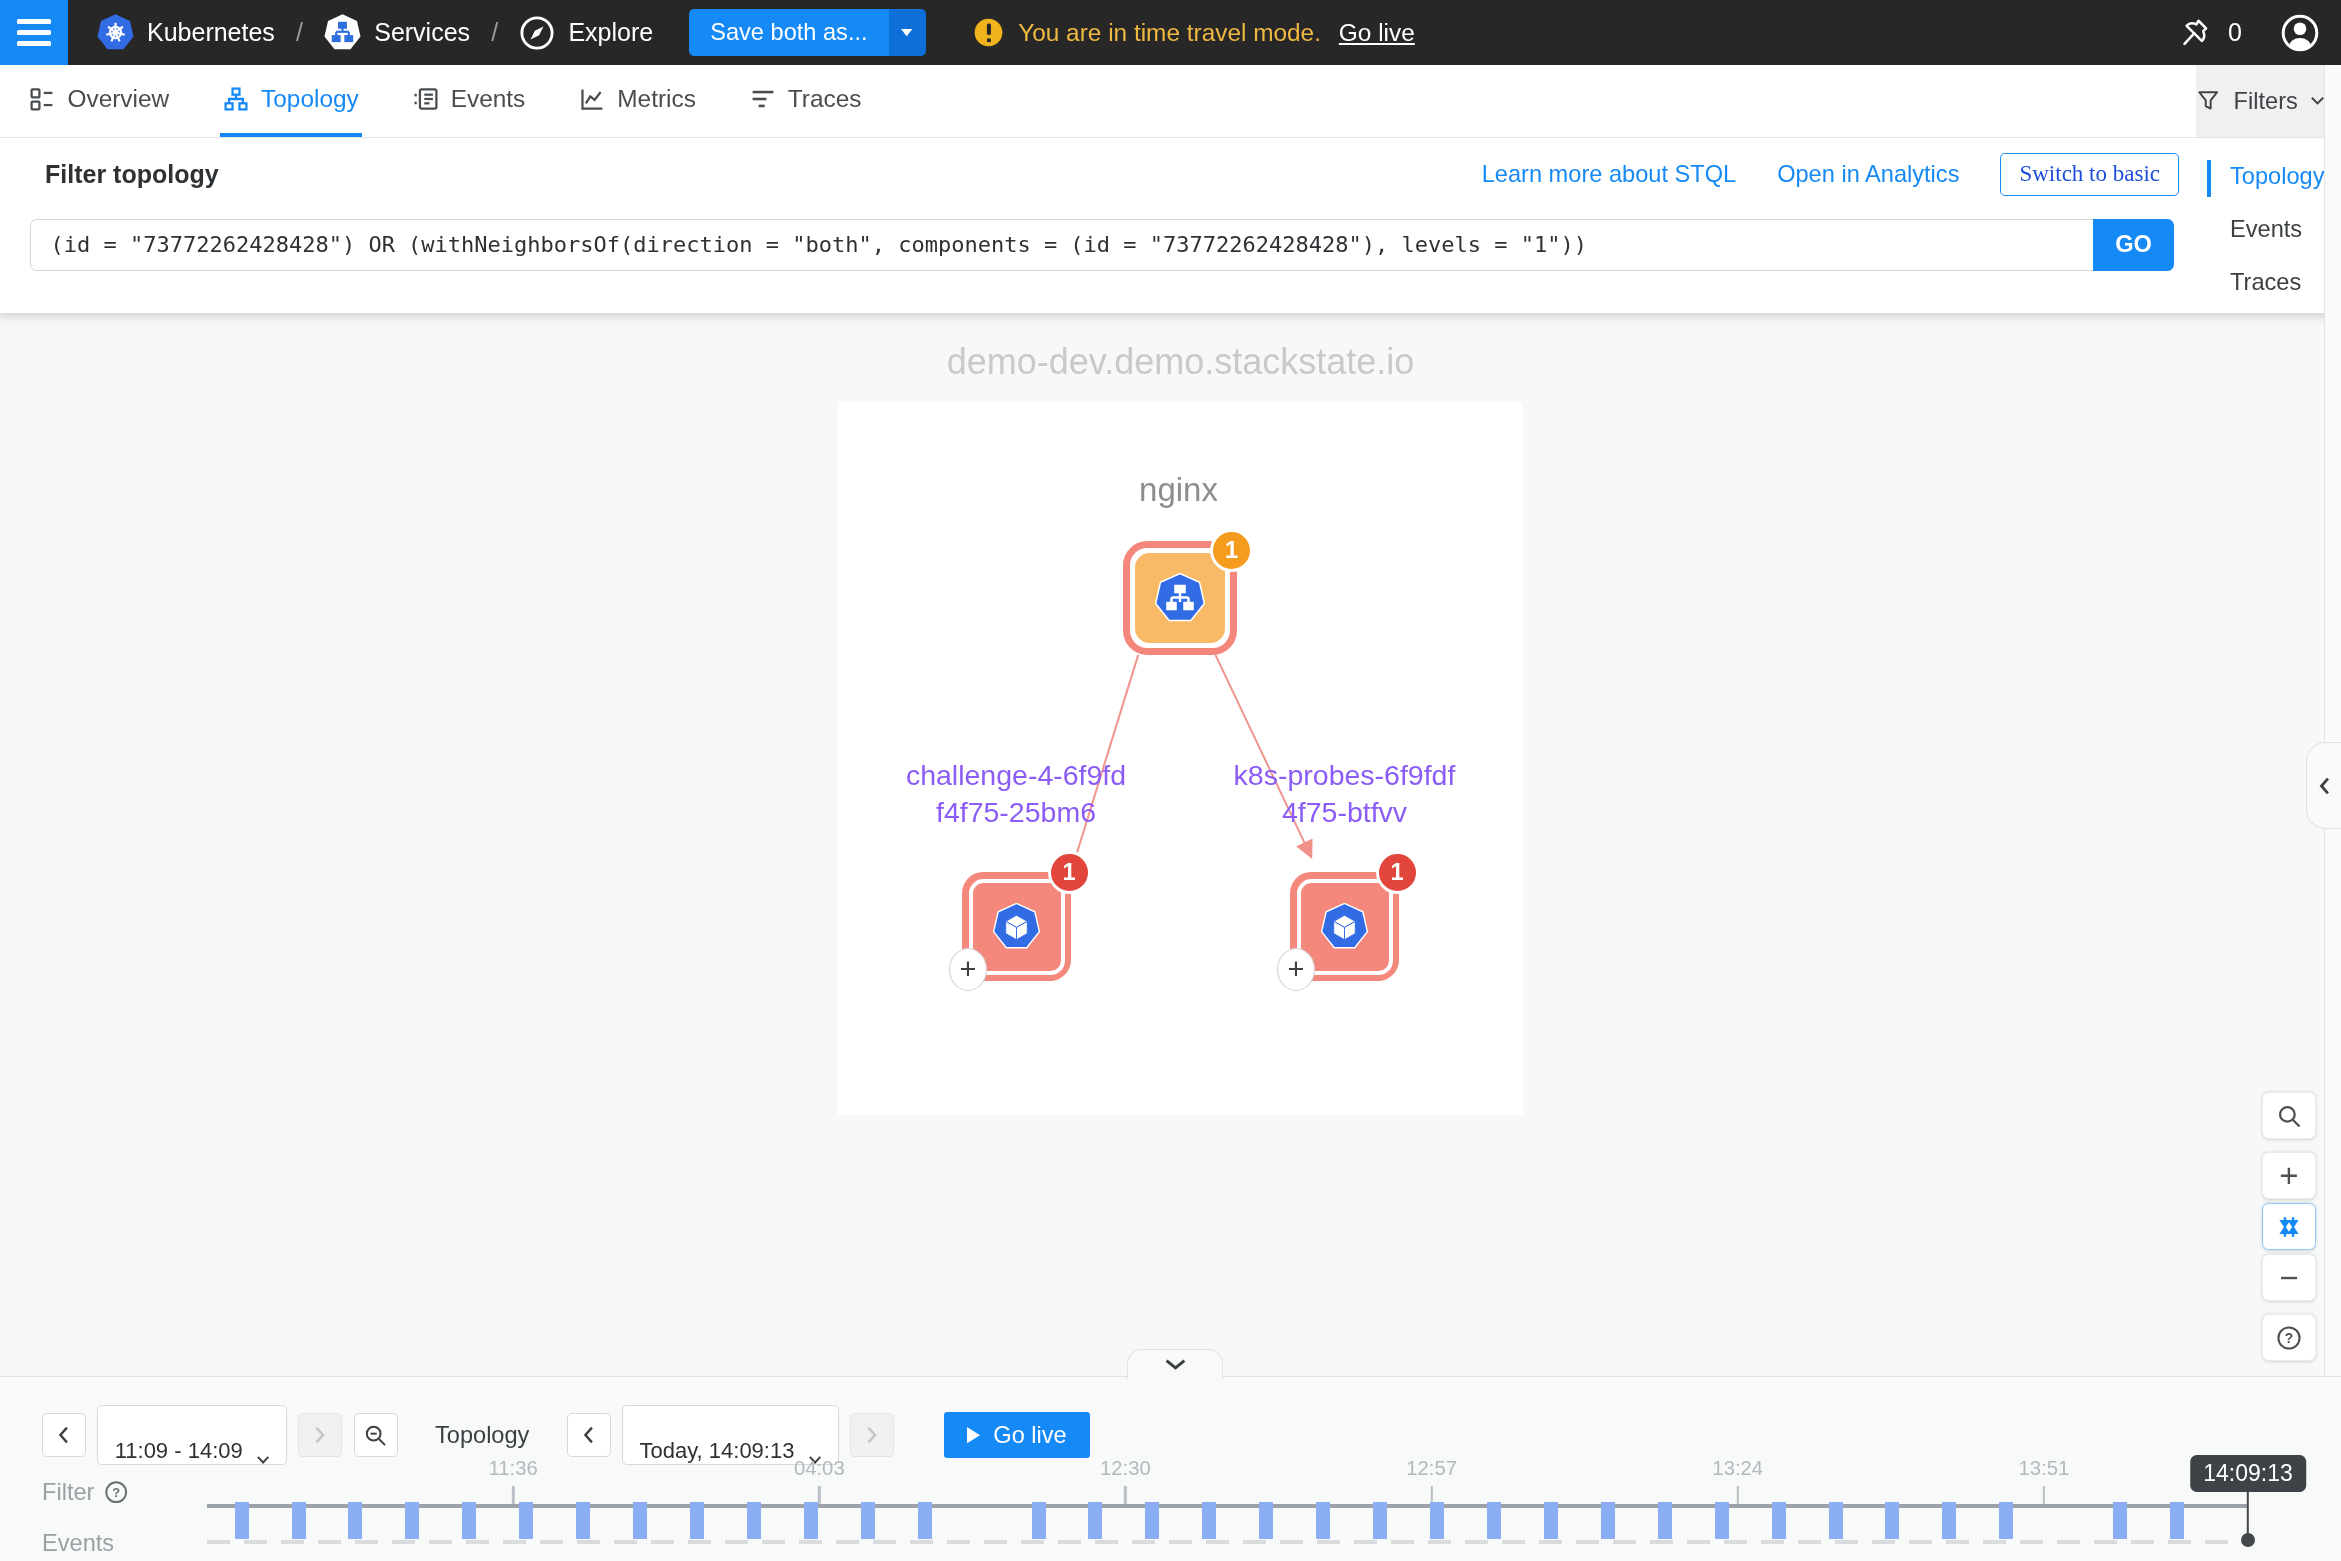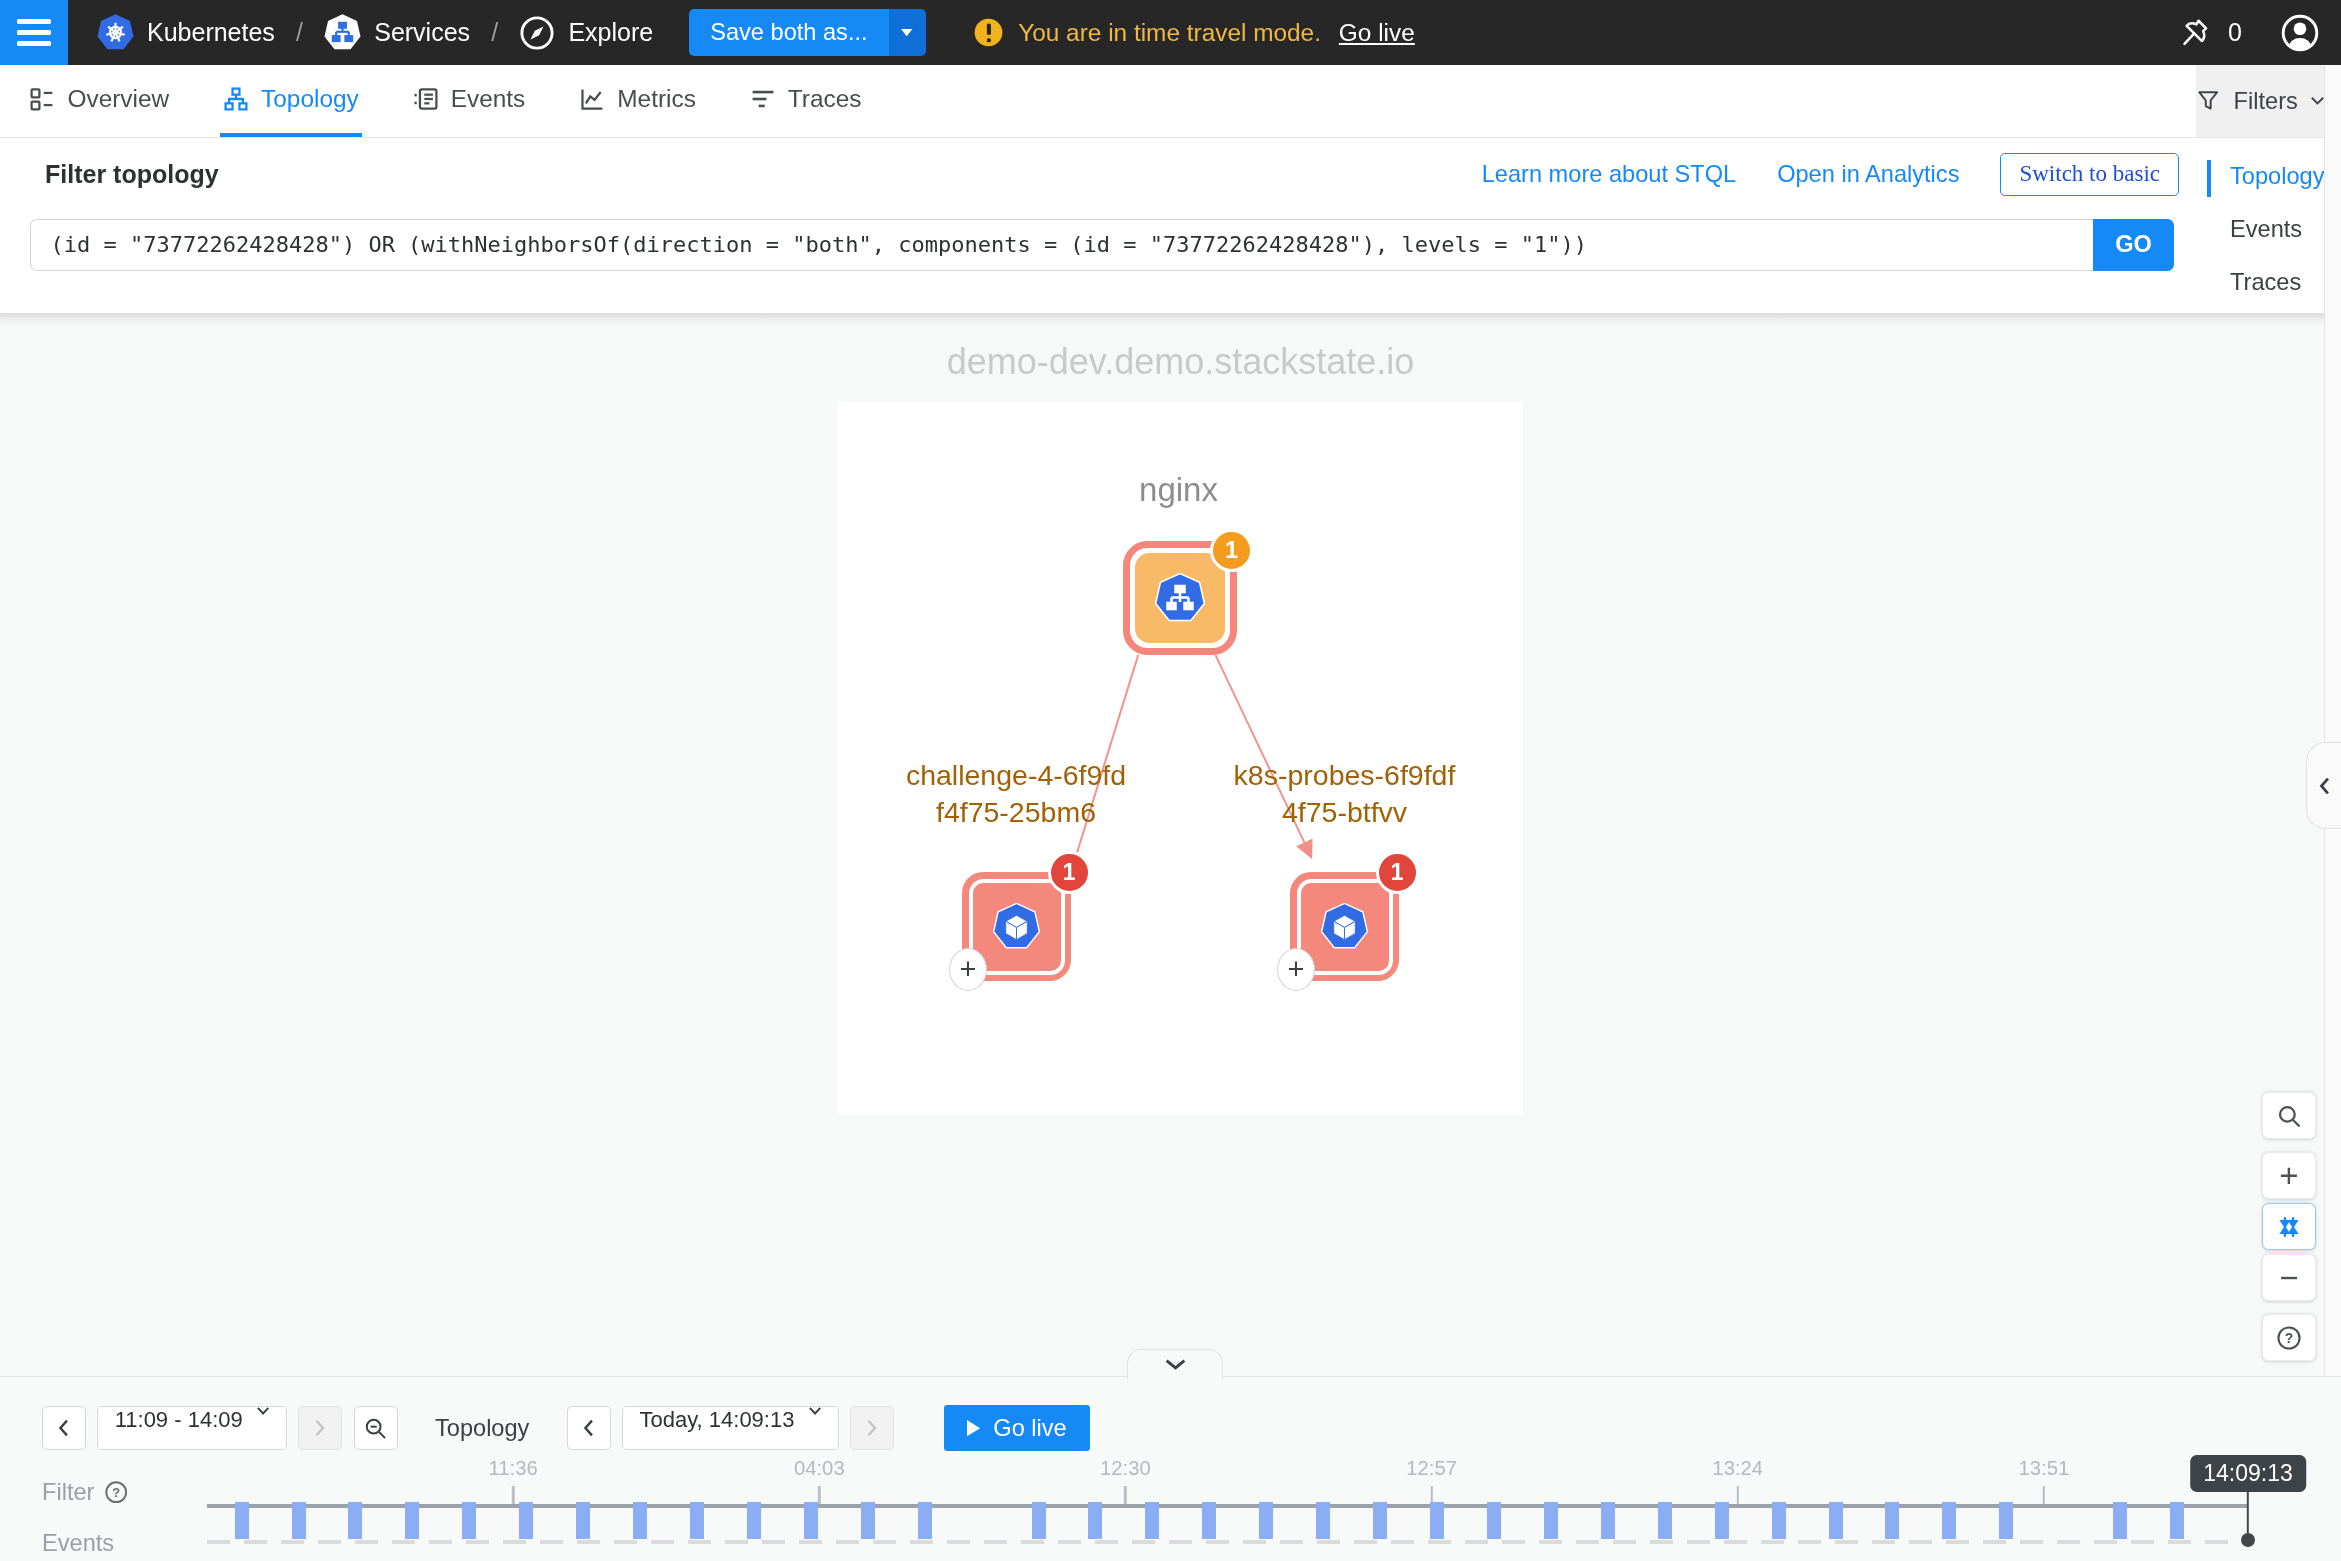--- a/index.html
+++ b/index.html
@@ -47,21 +47,21 @@
   .vn-item{font-size:23.6px;color:#3c4043;margin-bottom:26px;cursor:pointer}
   .vn-item.active{color:#1589f5}
 
   
   .canvas{position:absolute;top:313px;left:0;right:0;height:1063px;background:#f7f8f8}
   .canvas::before{content:'';position:absolute;top:0;left:0;right:0;height:13px;background:linear-gradient(#e8e8e8,rgba(248,248,248,0))}
   .watermark{position:absolute;left:838px;top:28px;width:685px;text-align:center;font-size:36px;color:#c9c9c9}
   .board{position:absolute;left:838px;top:89px;width:685px;height:713px;background:#fff}
   .edges{position:absolute;left:0;top:0}
   .nginx-label{position:absolute;left:178px;top:69px;width:325px;text-align:center;font-size:33px;color:#8d8d8d}
-  .child-label{position:absolute;text-align:center;font-size:28.5px;line-height:37px;color:#a16207}
+  .child-label{position:absolute;text-align:center;font-size:28.5px;line-height:37px;color:#8b5cf6}
   .cl-1{left:15.5px;top:355px;width:325px}
   .cl-2{left:344px;top:355px;width:325px}
   .svc-node{position:absolute;left:285px;top:139px;box-sizing:border-box;width:114px;height:114px;border:7.3px solid #f4867b;border-radius:24.4px;background:#fff;padding:4.9px;cursor:pointer}
   .svc-inner{width:100%;height:100%;background:#f8ba66;border-radius:14.6px;display:flex;align-items:center;justify-content:center}
   .pod-node{position:absolute;box-sizing:border-box;width:109px;height:109px;background:#f4887c;border-radius:21px;display:flex;align-items:center;justify-content:center;cursor:pointer}
   .pod-node::before{content:'';position:absolute;inset:6.5px;border:4.1px solid #fff;border-radius:14.6px}
   .pn-1{left:124px;top:470px}
   .pn-2{left:452px;top:470px}
   .badge{position:absolute;width:37px;height:37px;border-radius:50%;border:3.3px solid #fff;color:#fff;font-size:23.6px;font-weight:700;display:flex;align-items:center;justify-content:center;z-index:2}
   .badge-orange{top:-19.5px;right:-23px;background:#f59b1e}
@@ -79,21 +79,21 @@
   .mc-zin{margin-bottom:4.1px;font-size:33px}
   .mc-fit{margin-bottom:4.1px;border:1.6px solid #8fc8f8}
   .mc-zout{margin-bottom:13px;font-size:33px}
 
   
   .timeline-panel{position:absolute;top:1376px;left:0;right:0;height:185px;border-top:0.8px solid #e3e3e3;background:#f8f9f9;z-index:6}
   .bump{position:absolute;left:1127px;top:-28px;width:94px;height:28.5px;background:#f8f9f9;border:0.8px solid #e3e3e3;border-bottom:none;border-radius:14.6px 14.6px 0 0;display:flex;align-items:center;justify-content:center;cursor:pointer}
   .tl-controls{position:absolute;left:42px;top:28px;display:flex;align-items:center;gap:11.4px}
   .tl-btn{box-sizing:border-box;width:44px;height:44px;background:#fff;border:0.8px solid #d8d8d8;border-radius:4.9px;display:flex;align-items:center;justify-content:center;cursor:pointer}
   .tl-btn.disabled{background:#f1f1f1;border-color:#e3e3e3;cursor:default}
-  .tl-select{height:44px;box-sizing:border-box;background:#fff;border:0.8px solid #d8d8d8;border-radius:4.9px;display:flex;align-items:flex-start;gap:14.6px;padding:0 16.3px;font-size:22px;color:#2e3134;cursor:pointer}
+  .tl-select{height:60px;box-sizing:border-box;background:#fff;border:0.8px solid #d8d8d8;border-radius:4.9px;display:flex;align-items:flex-end;gap:14.6px;padding:0 16.3px;font-size:22px;color:#2e3134;cursor:pointer}
   .tl-label{font-size:23.6px;color:#3c4043;margin:0 26px}
   .golive-btn{margin-left:39px;height:46px;padding:0 23px;background:#1589f5;border:none;border-radius:3.3px;color:#fff;font-size:23.6px;font-family:inherit;display:flex;align-items:center;gap:13px;cursor:pointer}
   .row-label{position:absolute;left:42px;font-size:23.6px;color:#9aa0a4;display:flex;align-items:center;gap:9.8px}
   .rl-health{top:102px}
   .rl-events{top:153px}
   .track{position:absolute;left:207px;width:2041px;top:0;height:185px}
   .tick-label{position:absolute;top:80px;transform:translateX(-50%);font-size:20.3px;color:#b3b9bf}
   .tick-mark{position:absolute;top:109px;width:2.4px;height:18px;background:#b9bfc5;transform:translateX(-50%)}
   .health-line{position:absolute;left:0;width:100%;top:127px;height:4.1px;background:#9ba2a9}
   .events-dash{position:absolute;left:0;width:100%;top:163px;height:4.1px;background:repeating-linear-gradient(90deg,#d9dbdd 0 23px,rgba(0,0,0,0) 23px 37px)}

